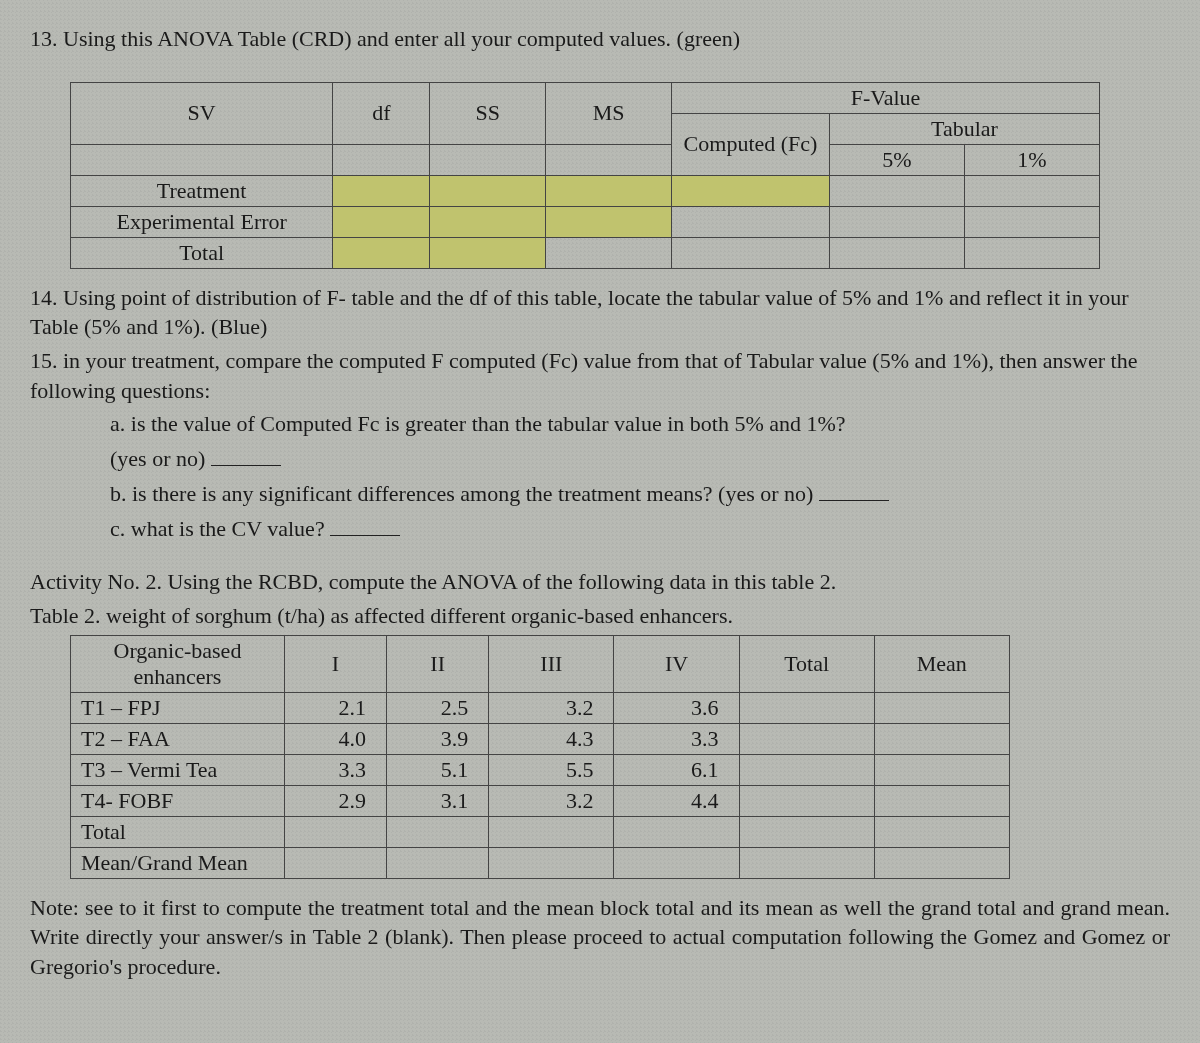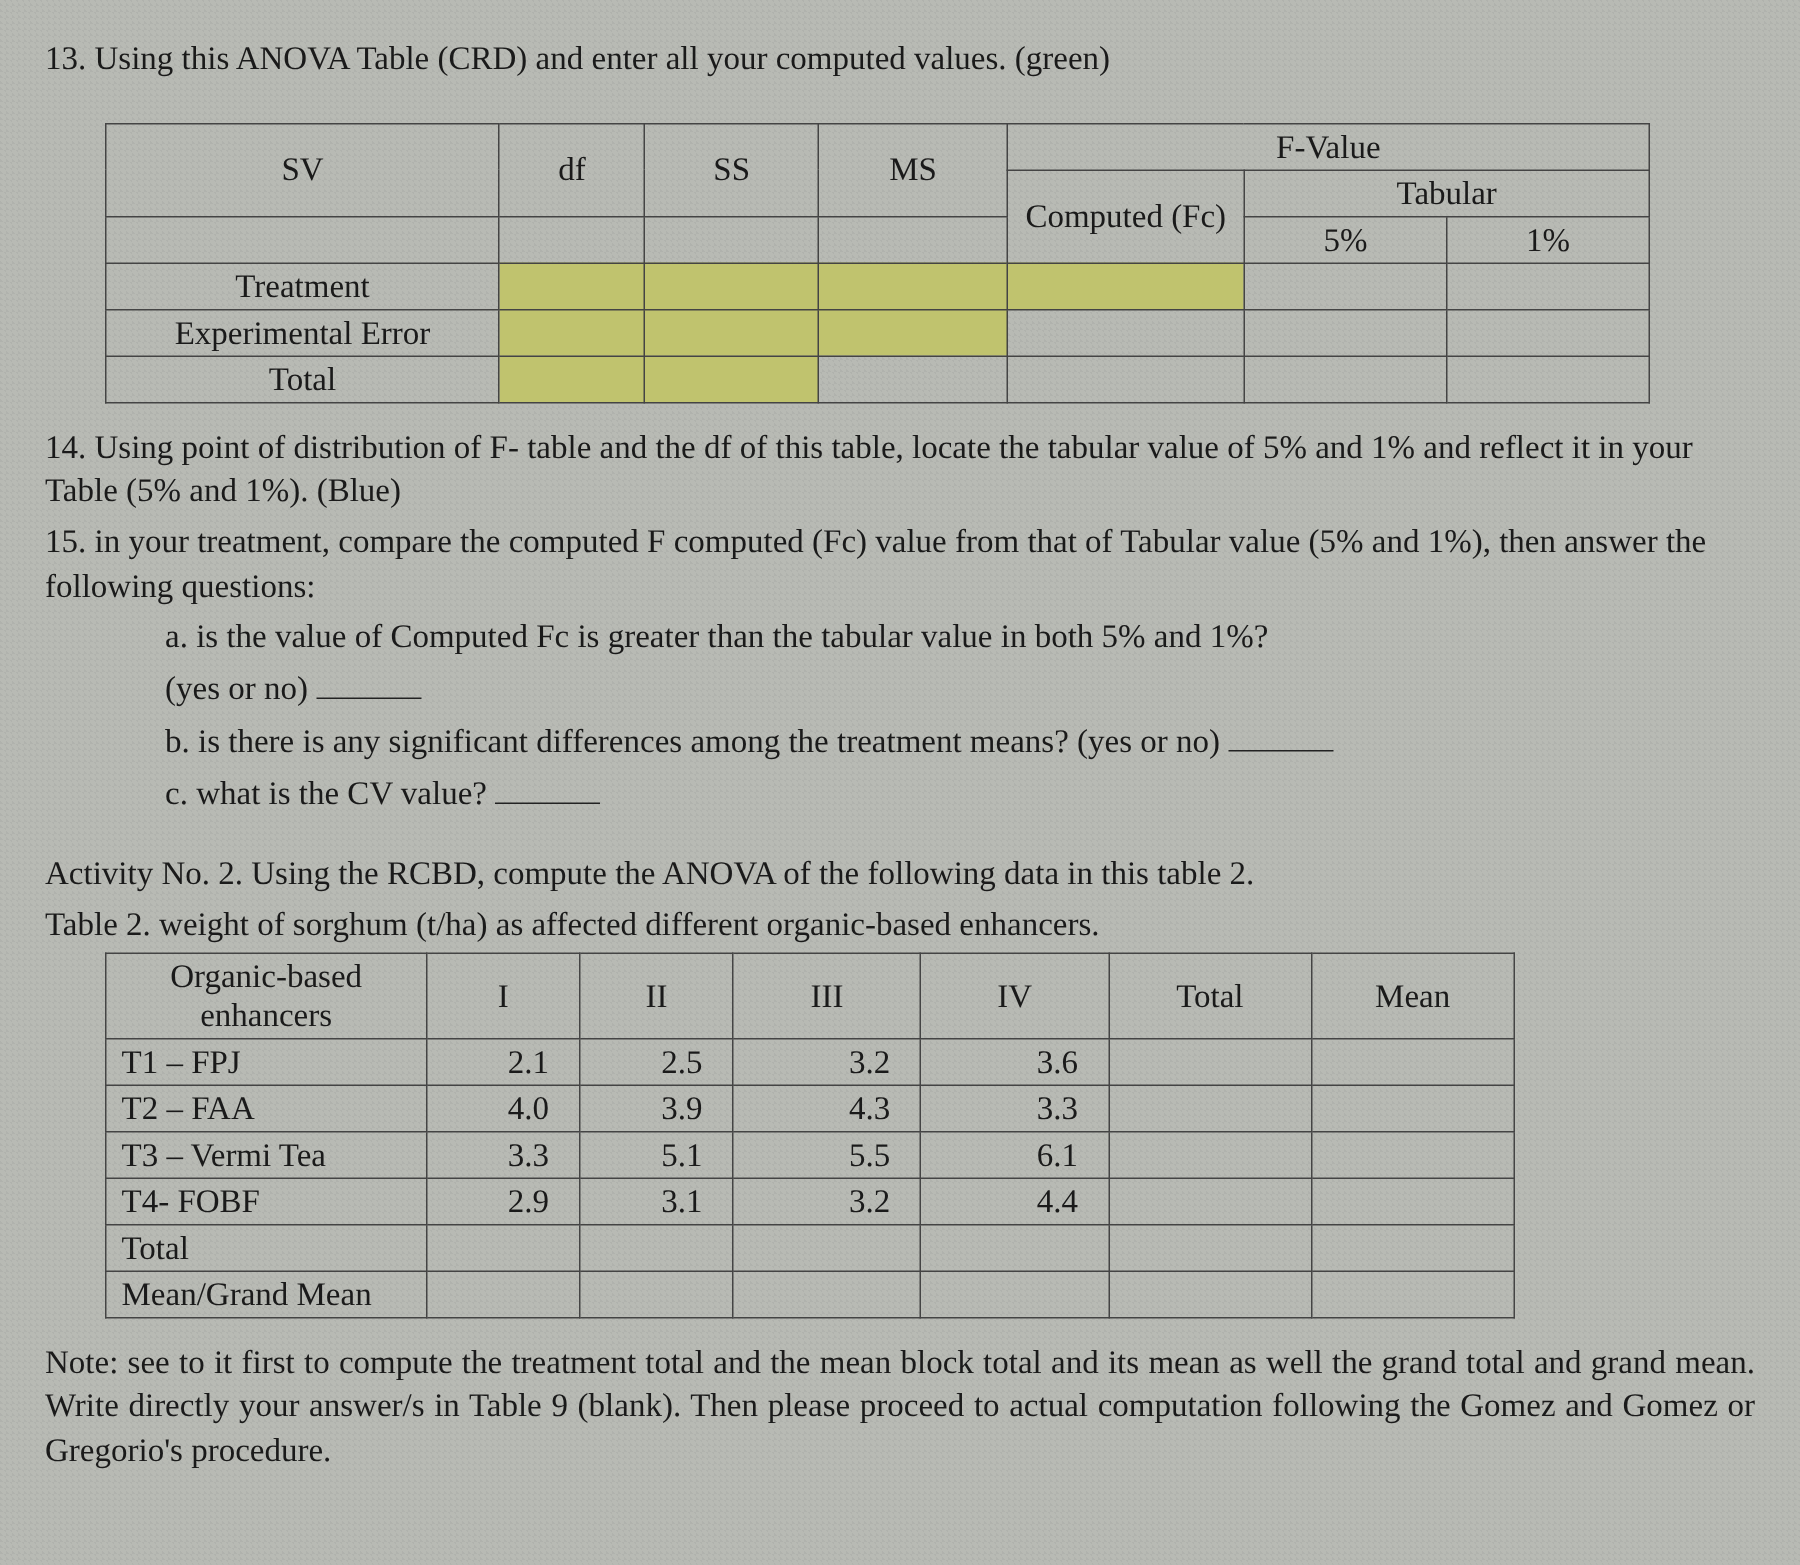--- a/index.html
+++ b/index.html
@@ -188,13 +188,13 @@
     <td></td>
     <td></td>
     <td></td>
     <td></td>
     <td></td>
     <td></td>
   </tr>
 </tbody>
   </table>
 
-<div class="p" style="text-align:justify; margin-top:6px;">Note: see to it first to compute the treatment total and the mean block total and its mean as well the grand total and grand mean. Write directly your answer/s in Table 9 (blank). Then please proceed to actual computation following the Gomez and Gomez or Gregorio's procedure.</div>
+<div class="p" style="text-align:justify; margin-top:6px;">Note: see to it first to compute the treatment total and the mean block total and its mean as well the grand total and grand mean. Write directly your answer/s in Table 2 (blank). Then please proceed to actual computation following the Gomez and Gomez or Gregorio's procedure.</div>
 
 </body></html>

